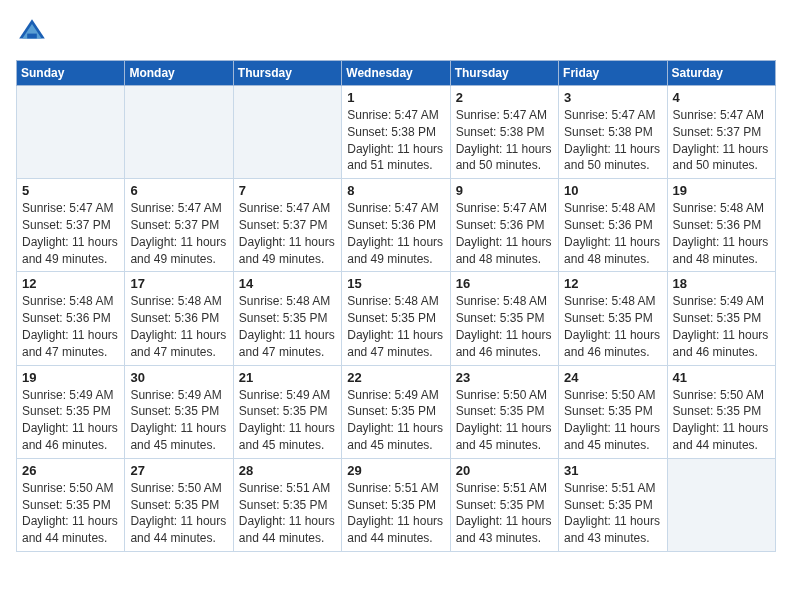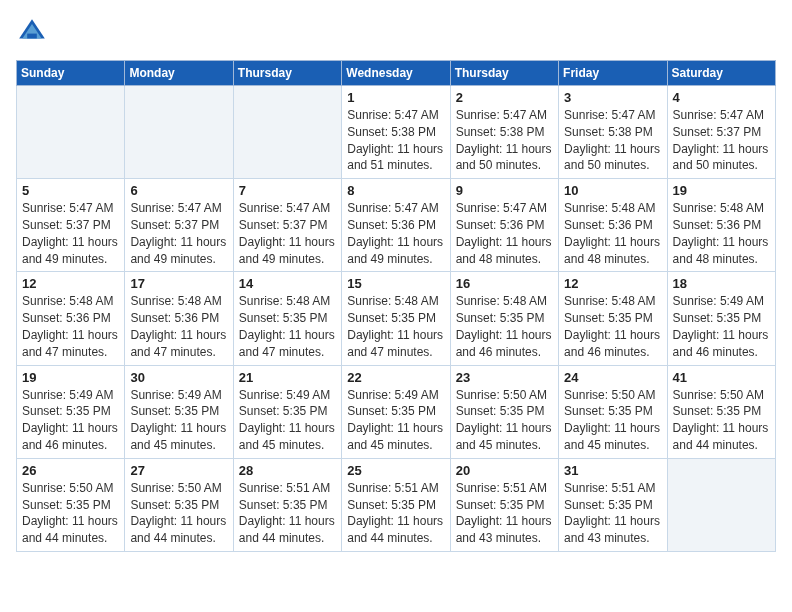--- a/index.html
+++ b/index.html
@@ -244,21 +244,21 @@
         </td>
         <td>
           <span class="day-num">27</span>
           <div class="day-info">Sunrise: 5:50 AM<br>Sunset: 5:35 PM<br>Daylight: 11 hours and 44 minutes.</div>
         </td>
         <td>
           <span class="day-num">28</span>
           <div class="day-info">Sunrise: 5:51 AM<br>Sunset: 5:35 PM<br>Daylight: 11 hours and 44 minutes.</div>
         </td>
         <td>
-          <span class="day-num">25</span>
+          <span class="day-num">29</span>
           <div class="day-info">Sunrise: 5:51 AM<br>Sunset: 5:35 PM<br>Daylight: 11 hours and 44 minutes.</div>
         </td>
         <td>
           <span class="day-num">20</span>
           <div class="day-info">Sunrise: 5:51 AM<br>Sunset: 5:35 PM<br>Daylight: 11 hours and 43 minutes.</div>
         </td>
         <td>
           <span class="day-num">31</span>
           <div class="day-info">Sunrise: 5:51 AM<br>Sunset: 5:35 PM<br>Daylight: 11 hours and 43 minutes.</div>
         </td>

